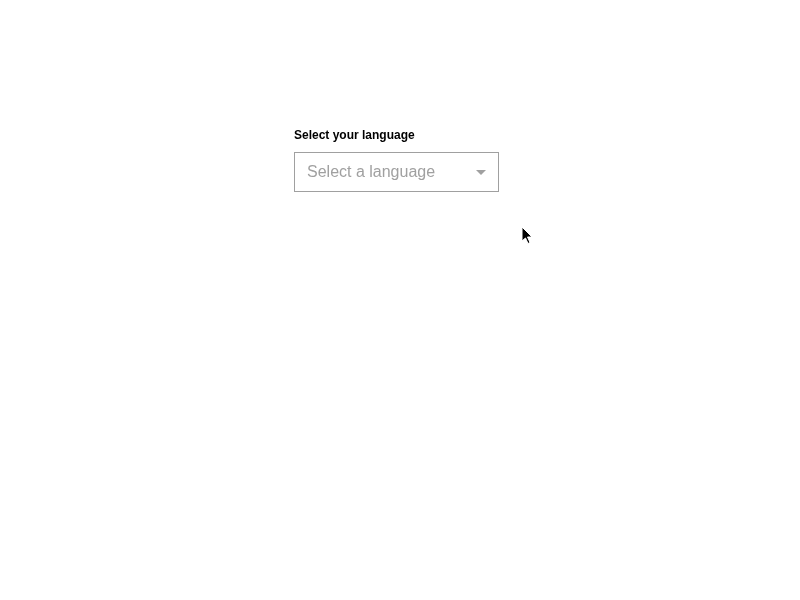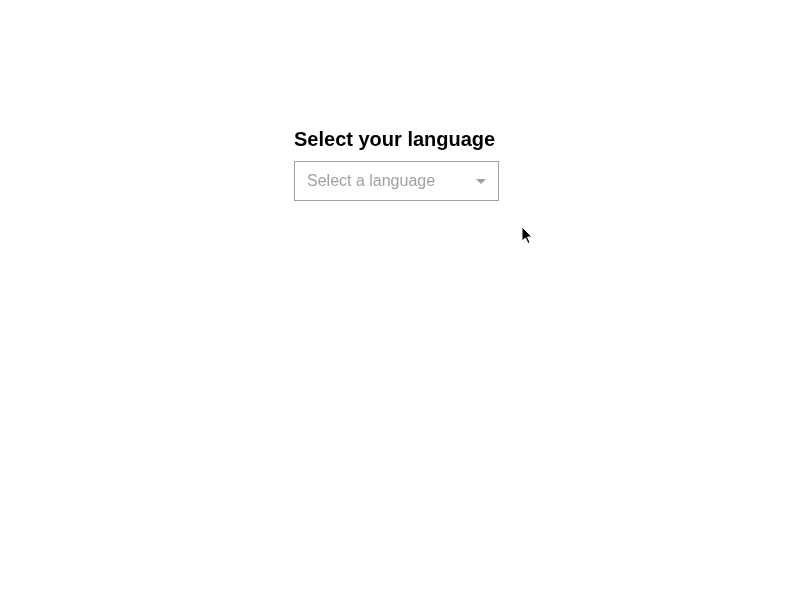--- a/index.html
+++ b/index.html
@@ -13,21 +13,21 @@
       width: 800px;
       height: 600px;
       position: relative;
     }
     .form-group {
       position: absolute;
       left: 294px;
       top: 128px;
     }
     .label {
-      font-size: 20px;
+      font-size: 12px;
       font-weight: bold;
       color: #000000;
       margin-bottom: 10px;
       display: block;
     }
     .select-box {
       width: 205px;
       height: 40px;
       border: 1px solid #a0a0a0;
       background: #ffffff;

